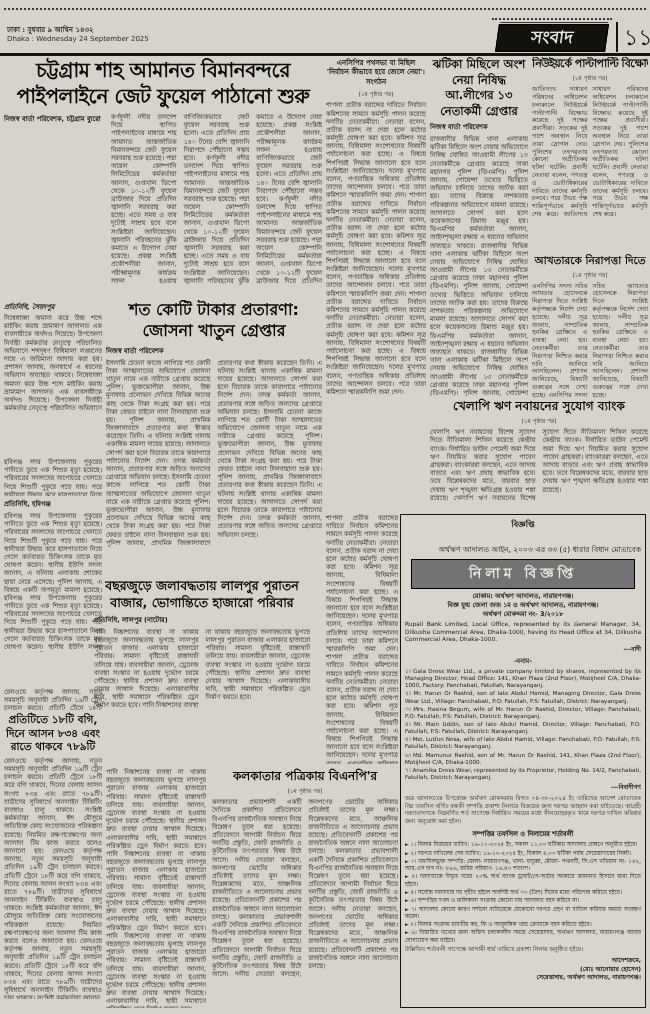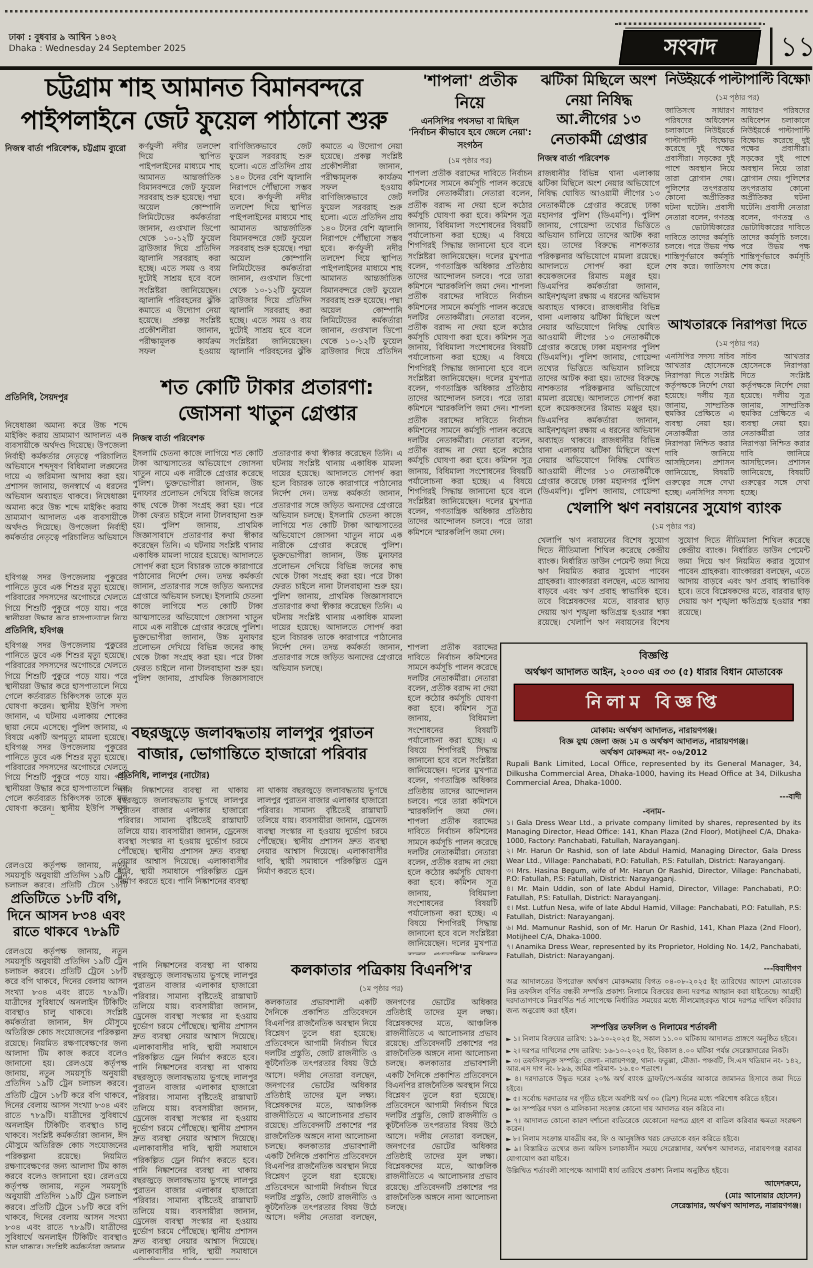--- a/index.html
+++ b/index.html
@@ -52,23 +52,23 @@
   .mini-cols-2{column-count:2;column-gap:5px;}
   .fill{height:100%;overflow:hidden;}
 
   
   .notice-box{
     position:absolute;left:400px;top:514px;width:246px;height:494px;
     border:1.5px solid #15140f;background:#d8d5cd;
     padding:3px 4px;box-sizing:border-box;overflow:hidden;
   }
   .notice-label{font-size:8px;font-weight:bold;text-align:center;color:#0c0b08;}
-  .notice-law{font-size:7.5px;font-weight:bold;text-align:center;color:#0c0b08;margin-top:1px;}
+  .notice-law{font-size:7.5px;font-weight:normal;text-align:right;color:#0c0b08;margin-top:13px;}
   .notice-banner{
-    background:#7f1d1d;color:#e8e6df;text-align:center;
+    background:#737373;color:#e8e6df;text-align:center;
     font-size:14px;font-weight:bold;letter-spacing:4px;
     margin:3px 6px;padding:2px 0;border:1px solid #000;
   }
   .notice-center{font-size:6.4px;font-weight:bold;text-align:center;color:#14130e;line-height:1.4;}
   .notice-en{font-size:5.9px;text-align:justify;margin-top:2px;line-height:1.3;color:#25231d;}
   .tag-right{font-size:6px;font-weight:bold;text-align:right;color:#14130e;}
   .versus{font-size:6.4px;font-weight:bold;text-align:center;margin:1px 0;}
   .defendant-item{font-size:5.6px;text-align:justify;line-height:1.28;margin-bottom:1px;color:#25231d;}
   .notice-para{font-size:5.8px;text-align:justify;line-height:1.3;margin-top:2px;color:#25231d;}
   .terms-title{font-size:6.6px;font-weight:bold;text-align:center;margin-top:3px;color:#0c0b08;}
@@ -97,21 +97,21 @@
   <div class="article" style="left:4px;top:57px;width:318px;height:241px;">
     <div class="hl hl-xl">চট্টগ্রাম শাহ আমানত বিমানবন্দরে পাইপলাইনে জেট ফুয়েল পাঠানো শুরু</div>
     <div style="height:4px;"></div>
     <div class="fill" style="height:175px;">
       <div class="byline" style="float:left;width:100px;margin-right:7px;">নিজস্ব বার্তা পরিবেশক, চট্টগ্রাম ব্যুরো</div>
       <div class="body-text cols-3" style="height:175px;">কর্ণফুলী নদীর তলদেশ দিয়ে স্থাপিত পাইপলাইনের মাধ্যমে শাহ আমানত আন্তর্জাতিক বিমানবন্দরে জেট ফুয়েল সরবরাহ শুরু হয়েছে। পদ্মা অয়েল কোম্পানি লিমিটেডের কর্মকর্তারা জানান, গুপ্তখাল ডিপো থেকে ১০-১২টি ফুয়েল ব্রাউজার দিয়ে প্রতিদিন জ্বালানি সরবরাহ করা হচ্ছে। এতে সময় ও ব্যয় দুটোই সাশ্রয় হবে বলে সংশ্লিষ্টরা জানিয়েছেন। জ্বালানি পরিবহনের ঝুঁকি কমাতে এ উদ্যোগ নেয়া হয়েছে। প্রকল্প সংশ্লিষ্ট প্রকৌশলীরা জানান, পরীক্ষামূলক কার্যক্রম সফল হওয়ায় বাণিজ্যিকভাবে জেট ফুয়েল সরবরাহ শুরু হলো। এতে প্রতিদিন প্রায় ১৪০ টনের বেশি জ্বালানি নিরাপদে পৌঁছানো সম্ভব হবে। কর্ণফুলী নদীর তলদেশ দিয়ে স্থাপিত পাইপলাইনের মাধ্যমে শাহ আমানত আন্তর্জাতিক বিমানবন্দরে জেট ফুয়েল সরবরাহ শুরু হয়েছে। পদ্মা অয়েল কোম্পানি লিমিটেডের কর্মকর্তারা জানান, গুপ্তখাল ডিপো থেকে ১০-১২টি ফুয়েল ব্রাউজার দিয়ে প্রতিদিন জ্বালানি সরবরাহ করা হচ্ছে। এতে সময় ও ব্যয় দুটোই সাশ্রয় হবে বলে সংশ্লিষ্টরা জানিয়েছেন। জ্বালানি পরিবহনের ঝুঁকি কমাতে এ উদ্যোগ নেয়া হয়েছে। প্রকল্প সংশ্লিষ্ট প্রকৌশলীরা জানান, পরীক্ষামূলক কার্যক্রম সফল হওয়ায় বাণিজ্যিকভাবে জেট ফুয়েল সরবরাহ শুরু হলো। এতে প্রতিদিন প্রায় ১৪০ টনের বেশি জ্বালানি নিরাপদে পৌঁছানো সম্ভব হবে। কর্ণফুলী নদীর তলদেশ দিয়ে স্থাপিত পাইপলাইনের মাধ্যমে শাহ আমানত আন্তর্জাতিক বিমানবন্দরে জেট ফুয়েল সরবরাহ শুরু হয়েছে। পদ্মা অয়েল কোম্পানি লিমিটেডের কর্মকর্তারা জানান, গুপ্তখাল ডিপো থেকে ১০-১২টি ফুয়েল ব্রাউজার দিয়ে প্রতিদিন জ্বালানি সরবরাহ করা হচ্ছে। এতে সময় ও ব্যয় দুটোই সাশ্রয় হবে বলে সংশ্লিষ্টরা জানিয়েছেন। জ্বালানি পরিবহনের ঝুঁকি কমাতে এ উদ্যোগ নেয়া হয়েছে। প্রকল্প সংশ্লিষ্ট প্রকৌশলীরা জানান, পরীক্ষামূলক কার্যক্রম সফল হওয়ায় বাণিজ্যিকভাবে জেট ফুয়েল সরবরাহ শুরু হলো। এতে প্রতিদিন প্রায় ১৪০ টনের বেশি জ্বালানি নিরাপদে পৌঁছানো সম্ভব হবে।</div>
     </div>
   </div>
 
   <div class="article" style="left:4px;top:300px;width:98px;height:155px;">
-    <div class="byline" style="text-align:left;margin:12px 0;">প্রতিনিধি, সৈয়দপুর</div>
+    <div class="byline" style="text-align:left;margin:1px 0;font-style:italic;">প্রতিনিধি, সৈয়দপুর</div>
     <div class="body-text" style="height:98px;overflow:hidden;">নিষেধাজ্ঞা অমান্য করে উচ্চ শব্দে মাইকিং করায় ভ্রাম্যমাণ আদালত এক ব্যবসায়ীকে অর্থদণ্ড দিয়েছে। উপজেলা নির্বাহী কর্মকর্তার নেতৃত্বে পরিচালিত অভিযানে শব্দদূষণ বিধিমালা লঙ্ঘনের দায়ে এ জরিমানা আদায় করা হয়। প্রশাসন জানায়, জনস্বার্থে এ ধরনের অভিযান অব্যাহত থাকবে। নিষেধাজ্ঞা অমান্য করে উচ্চ শব্দে মাইকিং করায় ভ্রাম্যমাণ আদালত এক ব্যবসায়ীকে অর্থদণ্ড দিয়েছে। উপজেলা নির্বাহী কর্মকর্তার নেতৃত্বে পরিচালিত অভিযানে শব্দদূষণ বিধিমালা লঙ্ঘনের দায়ে এ জরিমানা আদায় করা হয়। প্রশাসন জানায়, জনস্বার্থে এ ধরনের অভিযান অব্যাহত থাকবে।</div>
   </div>
 
   <div class="article" style="left:4px;top:458px;width:98px;height:228px;">
     <div class="body-text" style="height:38px;overflow:hidden;">হবিগঞ্জ সদর উপজেলায় পুকুরের পানিতে ডুবে এক শিশুর মৃত্যু হয়েছে। পরিবারের সদস্যদের অগোচরে খেলতে গিয়ে শিশুটি পুকুরে পড়ে যায়। পরে স্থানীয়রা উদ্ধার করে হাসপাতালে নিয়ে গেলে কর্তব্যরত চিকিৎসক তাকে মৃত ঘোষণা করেন। স্থানীয় ইউপি সদস্য জানান, এ ঘটনায় এলাকায় শোকের ছায়া নেমে এসেছে। পুলিশ জানায়, এ বিষয়ে একটি অপমৃত্যু মামলা হয়েছে।</div>
     <div class="byline" style="text-align:left;margin:2px 0;">প্রতিনিধি, হবিগঞ্জ</div>
     <div class="body-text" style="height:140px;overflow:hidden;">হবিগঞ্জ সদর উপজেলায় পুকুরের পানিতে ডুবে এক শিশুর মৃত্যু হয়েছে। পরিবারের সদস্যদের অগোচরে খেলতে গিয়ে শিশুটি পুকুরে পড়ে যায়। পরে স্থানীয়রা উদ্ধার করে হাসপাতালে নিয়ে গেলে কর্তব্যরত চিকিৎসক তাকে মৃত ঘোষণা করেন। স্থানীয় ইউপি সদস্য জানান, এ ঘটনায় এলাকায় শোকের ছায়া নেমে এসেছে। পুলিশ জানায়, এ বিষয়ে একটি অপমৃত্যু মামলা হয়েছে। হবিগঞ্জ সদর উপজেলায় পুকুরের পানিতে ডুবে এক শিশুর মৃত্যু হয়েছে। পরিবারের সদস্যদের অগোচরে খেলতে গিয়ে শিশুটি পুকুরে পড়ে যায়। পরে স্থানীয়রা উদ্ধার করে হাসপাতালে নিয়ে গেলে কর্তব্যরত চিকিৎসক তাকে মৃত ঘোষণা করেন। স্থানীয় ইউপি সদস্য জানান, এ ঘটনায় এলাকায় শোকের ছায়া নেমে এসেছে। পুলিশ জানায়, এ বিষয়ে একটি অপমৃত্যু মামলা হয়েছে।</div>
   </div>
 
   <div class="article" style="left:4px;top:688px;width:98px;height:320px;">
@@ -136,21 +136,20 @@
     <div class="body-text" style="height:240px;overflow:hidden;">পানি নিষ্কাশনের ব্যবস্থা না থাকায় বছরজুড়ে জলাবদ্ধতায় ভুগছে লালপুর পুরাতন বাজার এলাকার হাজারো পরিবার। সামান্য বৃষ্টিতেই রাস্তাঘাট তলিয়ে যায়। ব্যবসায়ীরা জানান, ড্রেনেজ ব্যবস্থা সংস্কার না হওয়ায় দুর্ভোগ চরমে পৌঁছেছে। স্থানীয় প্রশাসন দ্রুত ব্যবস্থা নেয়ার আশ্বাস দিয়েছে। এলাকাবাসীর দাবি, স্থায়ী সমাধানে পরিকল্পিত ড্রেন নির্মাণ করতে হবে। পানি নিষ্কাশনের ব্যবস্থা না থাকায় বছরজুড়ে জলাবদ্ধতায় ভুগছে লালপুর পুরাতন বাজার এলাকার হাজারো পরিবার। সামান্য বৃষ্টিতেই রাস্তাঘাট তলিয়ে যায়। ব্যবসায়ীরা জানান, ড্রেনেজ ব্যবস্থা সংস্কার না হওয়ায় দুর্ভোগ চরমে পৌঁছেছে। স্থানীয় প্রশাসন দ্রুত ব্যবস্থা নেয়ার আশ্বাস দিয়েছে। এলাকাবাসীর দাবি, স্থায়ী সমাধানে পরিকল্পিত ড্রেন নির্মাণ করতে হবে। পানি নিষ্কাশনের ব্যবস্থা না থাকায় বছরজুড়ে জলাবদ্ধতায় ভুগছে লালপুর পুরাতন বাজার এলাকার হাজারো পরিবার। সামান্য বৃষ্টিতেই রাস্তাঘাট তলিয়ে যায়। ব্যবসায়ীরা জানান, ড্রেনেজ ব্যবস্থা সংস্কার না হওয়ায় দুর্ভোগ চরমে পৌঁছেছে। স্থানীয় প্রশাসন দ্রুত ব্যবস্থা নেয়ার আশ্বাস দিয়েছে। এলাকাবাসীর দাবি, স্থায়ী সমাধানে পরিকল্পিত ড্রেন নির্মাণ করতে হবে।</div>
   </div>
 
   <div class="article" style="left:212px;top:768px;width:186px;height:240px;">
     <div class="hl hl-md" style="font-size:12px;">কলকাতার পত্রিকায় বিএনপি'র</div>
     <div class="note">(১ম পৃষ্ঠার পর)</div>
     <div class="body-text cols-2" style="height:205px;overflow:hidden;">কলকাতার প্রভাবশালী একটি দৈনিকে প্রকাশিত প্রতিবেদনে বিএনপির রাজনৈতিক অবস্থান নিয়ে বিশ্লেষণ তুলে ধরা হয়েছে। প্রতিবেদনে আগামী নির্বাচন ঘিরে দলটির প্রস্তুতি, জোট রাজনীতি ও কূটনৈতিক তৎপরতার বিষয় উঠে আসে। দলীয় নেতারা বলছেন, জনগণের ভোটের অধিকার প্রতিষ্ঠাই তাদের মূল লক্ষ্য। বিশ্লেষকদের মতে, আঞ্চলিক রাজনীতিতে এ আলোচনার প্রভাব রয়েছে। প্রতিবেদনটি প্রকাশের পর রাজনৈতিক অঙ্গনে নানা আলোচনা চলছে। কলকাতার প্রভাবশালী একটি দৈনিকে প্রকাশিত প্রতিবেদনে বিএনপির রাজনৈতিক অবস্থান নিয়ে বিশ্লেষণ তুলে ধরা হয়েছে। প্রতিবেদনে আগামী নির্বাচন ঘিরে দলটির প্রস্তুতি, জোট রাজনীতি ও কূটনৈতিক তৎপরতার বিষয় উঠে আসে। দলীয় নেতারা বলছেন, জনগণের ভোটের অধিকার প্রতিষ্ঠাই তাদের মূল লক্ষ্য। বিশ্লেষকদের মতে, আঞ্চলিক রাজনীতিতে এ আলোচনার প্রভাব রয়েছে। প্রতিবেদনটি প্রকাশের পর রাজনৈতিক অঙ্গনে নানা আলোচনা চলছে। কলকাতার প্রভাবশালী একটি দৈনিকে প্রকাশিত প্রতিবেদনে বিএনপির রাজনৈতিক অবস্থান নিয়ে বিশ্লেষণ তুলে ধরা হয়েছে। প্রতিবেদনে আগামী নির্বাচন ঘিরে দলটির প্রস্তুতি, জোট রাজনীতি ও কূটনৈতিক তৎপরতার বিষয় উঠে আসে। দলীয় নেতারা বলছেন, জনগণের ভোটের অধিকার প্রতিষ্ঠাই তাদের মূল লক্ষ্য। বিশ্লেষকদের মতে, আঞ্চলিক রাজনীতিতে এ আলোচনার প্রভাব রয়েছে। প্রতিবেদনটি প্রকাশের পর রাজনৈতিক অঙ্গনে নানা আলোচনা চলছে।</div>
   </div>
 
   <div class="article" style="left:326px;top:57px;width:100px;height:455px;">
-    <div class="hl hl-md">'শাপলা' প্রতীক নিয়ে</div>
     <div class="subhead-bold">এনসিপির পথসভা বা মিছিল 'নির্বাচন কীভাবে হবে জেলে নেয়া': সংগঠন</div>
     <div class="note">(১ম পৃষ্ঠার পর)</div>
     <div class="body-text" style="height:378px;overflow:hidden;">শাপলা প্রতীক বরাদ্দের দাবিতে নির্বাচন কমিশনের সামনে কর্মসূচি পালন করেছে দলটির নেতাকর্মীরা। নেতারা বলেন, প্রতীক বরাদ্দ না দেয়া হলে কঠোর কর্মসূচি ঘোষণা করা হবে। কমিশন সূত্র জানায়, বিধিমালা সংশোধনের বিষয়টি পর্যালোচনা করা হচ্ছে। এ বিষয়ে শিগগিরই সিদ্ধান্ত জানানো হবে বলে সংশ্লিষ্টরা জানিয়েছেন। দলের মুখপাত্র বলেন, গণতান্ত্রিক অধিকার প্রতিষ্ঠায় তাদের আন্দোলন চলবে। পরে তারা কমিশনে স্মারকলিপি জমা দেন। শাপলা প্রতীক বরাদ্দের দাবিতে নির্বাচন কমিশনের সামনে কর্মসূচি পালন করেছে দলটির নেতাকর্মীরা। নেতারা বলেন, প্রতীক বরাদ্দ না দেয়া হলে কঠোর কর্মসূচি ঘোষণা করা হবে। কমিশন সূত্র জানায়, বিধিমালা সংশোধনের বিষয়টি পর্যালোচনা করা হচ্ছে। এ বিষয়ে শিগগিরই সিদ্ধান্ত জানানো হবে বলে সংশ্লিষ্টরা জানিয়েছেন। দলের মুখপাত্র বলেন, গণতান্ত্রিক অধিকার প্রতিষ্ঠায় তাদের আন্দোলন চলবে। পরে তারা কমিশনে স্মারকলিপি জমা দেন। শাপলা প্রতীক বরাদ্দের দাবিতে নির্বাচন কমিশনের সামনে কর্মসূচি পালন করেছে দলটির নেতাকর্মীরা। নেতারা বলেন, প্রতীক বরাদ্দ না দেয়া হলে কঠোর কর্মসূচি ঘোষণা করা হবে। কমিশন সূত্র জানায়, বিধিমালা সংশোধনের বিষয়টি পর্যালোচনা করা হচ্ছে। এ বিষয়ে শিগগিরই সিদ্ধান্ত জানানো হবে বলে সংশ্লিষ্টরা জানিয়েছেন। দলের মুখপাত্র বলেন, গণতান্ত্রিক অধিকার প্রতিষ্ঠায় তাদের আন্দোলন চলবে। পরে তারা কমিশনে স্মারকলিপি জমা দেন।</div>
   </div>
   <div class="article" style="left:326px;top:514px;width:72px;height:250px;">
     <div class="body-text" style="height:250px;overflow:hidden;">শাপলা প্রতীক বরাদ্দের দাবিতে নির্বাচন কমিশনের সামনে কর্মসূচি পালন করেছে দলটির নেতাকর্মীরা। নেতারা বলেন, প্রতীক বরাদ্দ না দেয়া হলে কঠোর কর্মসূচি ঘোষণা করা হবে। কমিশন সূত্র জানায়, বিধিমালা সংশোধনের বিষয়টি পর্যালোচনা করা হচ্ছে। এ বিষয়ে শিগগিরই সিদ্ধান্ত জানানো হবে বলে সংশ্লিষ্টরা জানিয়েছেন। দলের মুখপাত্র বলেন, গণতান্ত্রিক অধিকার প্রতিষ্ঠায় তাদের আন্দোলন চলবে। পরে তারা কমিশনে স্মারকলিপি জমা দেন। শাপলা প্রতীক বরাদ্দের দাবিতে নির্বাচন কমিশনের সামনে কর্মসূচি পালন করেছে দলটির নেতাকর্মীরা। নেতারা বলেন, প্রতীক বরাদ্দ না দেয়া হলে কঠোর কর্মসূচি ঘোষণা করা হবে। কমিশন সূত্র জানায়, বিধিমালা সংশোধনের বিষয়টি পর্যালোচনা করা হচ্ছে। এ বিষয়ে শিগগিরই সিদ্ধান্ত জানানো হবে বলে সংশ্লিষ্টরা জানিয়েছেন। দলের মুখপাত্র বলেন, গণতান্ত্রিক অধিকার প্রতিষ্ঠায় তাদের আন্দোলন চলবে। পরে তারা কমিশনে স্মারকলিপি জমা দেন। শাপলা প্রতীক বরাদ্দের দাবিতে নির্বাচন কমিশনের সামনে কর্মসূচি পালন করেছে দলটির নেতাকর্মীরা। নেতারা বলেন, প্রতীক বরাদ্দ না দেয়া হলে কঠোর কর্মসূচি ঘোষণা করা হবে। কমিশন সূত্র জানায়, বিধিমালা সংশোধনের বিষয়টি পর্যালোচনা করা হচ্ছে। এ বিষয়ে শিগগিরই সিদ্ধান্ত জানানো হবে বলে সংশ্লিষ্টরা জানিয়েছেন। দলের মুখপাত্র বলেন, গণতান্ত্রিক অধিকার প্রতিষ্ঠায় তাদের আন্দোলন চলবে। পরে তারা কমিশনে স্মারকলিপি জমা দেন।</div>
   </div>
 
   <div class="article" style="left:430px;top:57px;width:98px;height:339px;">
     <div class="hl hl-sm" style="font-size:11.5px;">ঝটিকা মিছিলে অংশ নেয়া নিষিদ্ধ আ.লীগের ১৩ নেতাকর্মী গ্রেপ্তার</div>
@@ -175,21 +174,21 @@
     <div class="note">(১ম পৃষ্ঠার পর)</div>
     <div class="body-text cols-2" style="height:80px;overflow:hidden;">খেলাপি ঋণ নবায়নের বিশেষ সুযোগ দিতে নীতিমালা শিথিল করেছে কেন্দ্রীয় ব্যাংক। নির্ধারিত ডাউন পেমেন্ট জমা দিয়ে ঋণ নিয়মিত করার সুযোগ পাবেন গ্রাহকরা। ব্যাংকাররা বলছেন, এতে আদায় বাড়বে এবং ঋণ প্রবাহ স্বাভাবিক হবে। তবে বিশ্লেষকদের মতে, বারবার ছাড় দেয়ায় ঋণ শৃঙ্খলা ক্ষতিগ্রস্ত হওয়ার শঙ্কা রয়েছে। খেলাপি ঋণ নবায়নের বিশেষ সুযোগ দিতে নীতিমালা শিথিল করেছে কেন্দ্রীয় ব্যাংক। নির্ধারিত ডাউন পেমেন্ট জমা দিয়ে ঋণ নিয়মিত করার সুযোগ পাবেন গ্রাহকরা। ব্যাংকাররা বলছেন, এতে আদায় বাড়বে এবং ঋণ প্রবাহ স্বাভাবিক হবে। তবে বিশ্লেষকদের মতে, বারবার ছাড় দেয়ায় ঋণ শৃঙ্খলা ক্ষতিগ্রস্ত হওয়ার শঙ্কা রয়েছে।</div>
   </div>
 
   <div class="notice-box">
     <div class="notice-label">বিজ্ঞপ্তি</div>
     <div class="notice-law">অর্থঋণ আদালত আইন, ২০০৩ এর ৩৩ (৫) ধারার বিধান মোতাবেক</div>
     <div class="notice-banner">নিলাম বিজ্ঞপ্তি</div>
     <div class="notice-center">মোকাম: অর্থঋণ আদালত, নারায়ণগঞ্জ।</div>
     <div class="notice-center">বিজ্ঞ যুগ্ম জেলা জজ ১ম ও অর্থঋণ আদালত, নারায়ণগঞ্জ।</div>
-    <div class="notice-center">অর্থঋণ মোকদ্দমা নং- ০৬/2012</div>
+    <div class="notice-center">অর্থঋণ মোকদ্দমা নং- 3/২০১৮</div>
     <div class="notice-en">Rupali Bank Limited, Local Office, represented by its General Manager, 34, Dilkusha Commercial Area, Dhaka-1000, having its Head Office at 34, Dilkusha Commercial Area, Dhaka-1000.</div>
     <div class="tag-right">---বাদী</div>
     <div class="versus">-বনাম-</div>
     <div>
         <div class="defendant-item">১। Gala Dress Wear Ltd., a private company limited by shares, represented by its Managing Director, Head Office: 141, Khan Plaza (2nd Floor), Motijheel C/A, Dhaka-1000, Factory: Panchabati, Fatullah, Narayanganj.</div>
         <div class="defendant-item">২। Mr. Harun Or Rashid, son of late Abdul Hamid, Managing Director, Gala Dress Wear Ltd., Village: Panchabati, P.O: Fatullah, P.S: Fatullah, District: Narayanganj.</div>
         <div class="defendant-item">৩। Mrs. Hasina Begum, wife of Mr. Harun Or Rashid, Director, Village: Panchabati, P.O: Fatullah, P.S: Fatullah, District: Narayanganj.</div>
         <div class="defendant-item">৪। Mr. Main Uddin, son of late Abdul Hamid, Director, Village: Panchabati, P.O: Fatullah, P.S: Fatullah, District: Narayanganj.</div>
         <div class="defendant-item">৫। Mst. Lutfun Nesa, wife of late Abdul Hamid, Village: Panchabati, P.O: Fatullah, P.S: Fatullah, District: Narayanganj.</div>
         <div class="defendant-item">৬। Md. Mamunur Rashid, son of Mr. Harun Or Rashid, 141, Khan Plaza (2nd Floor), Motijheel C/A, Dhaka-1000.</div>

